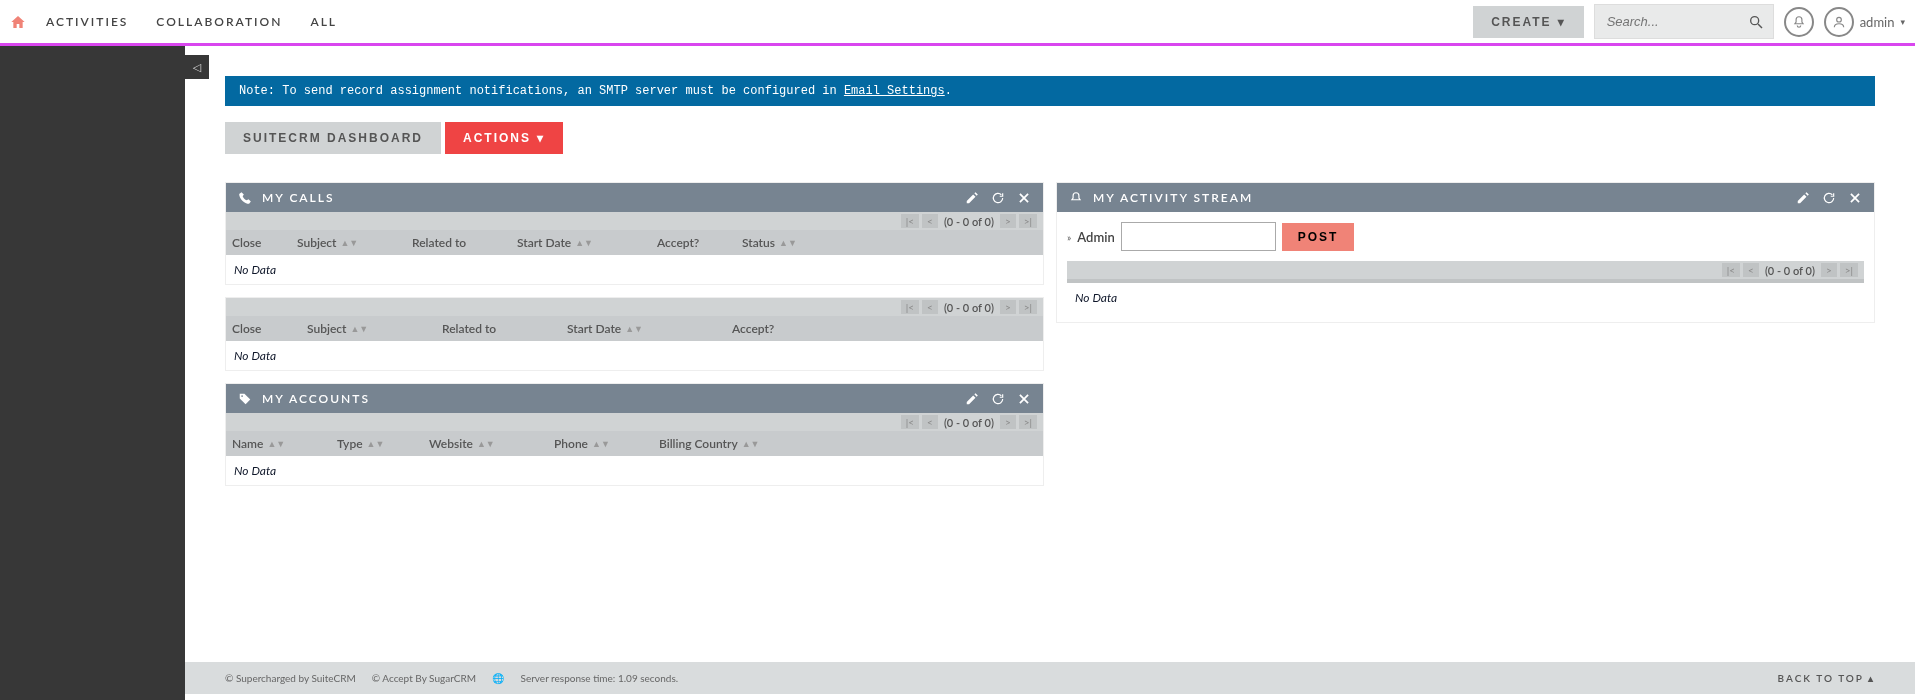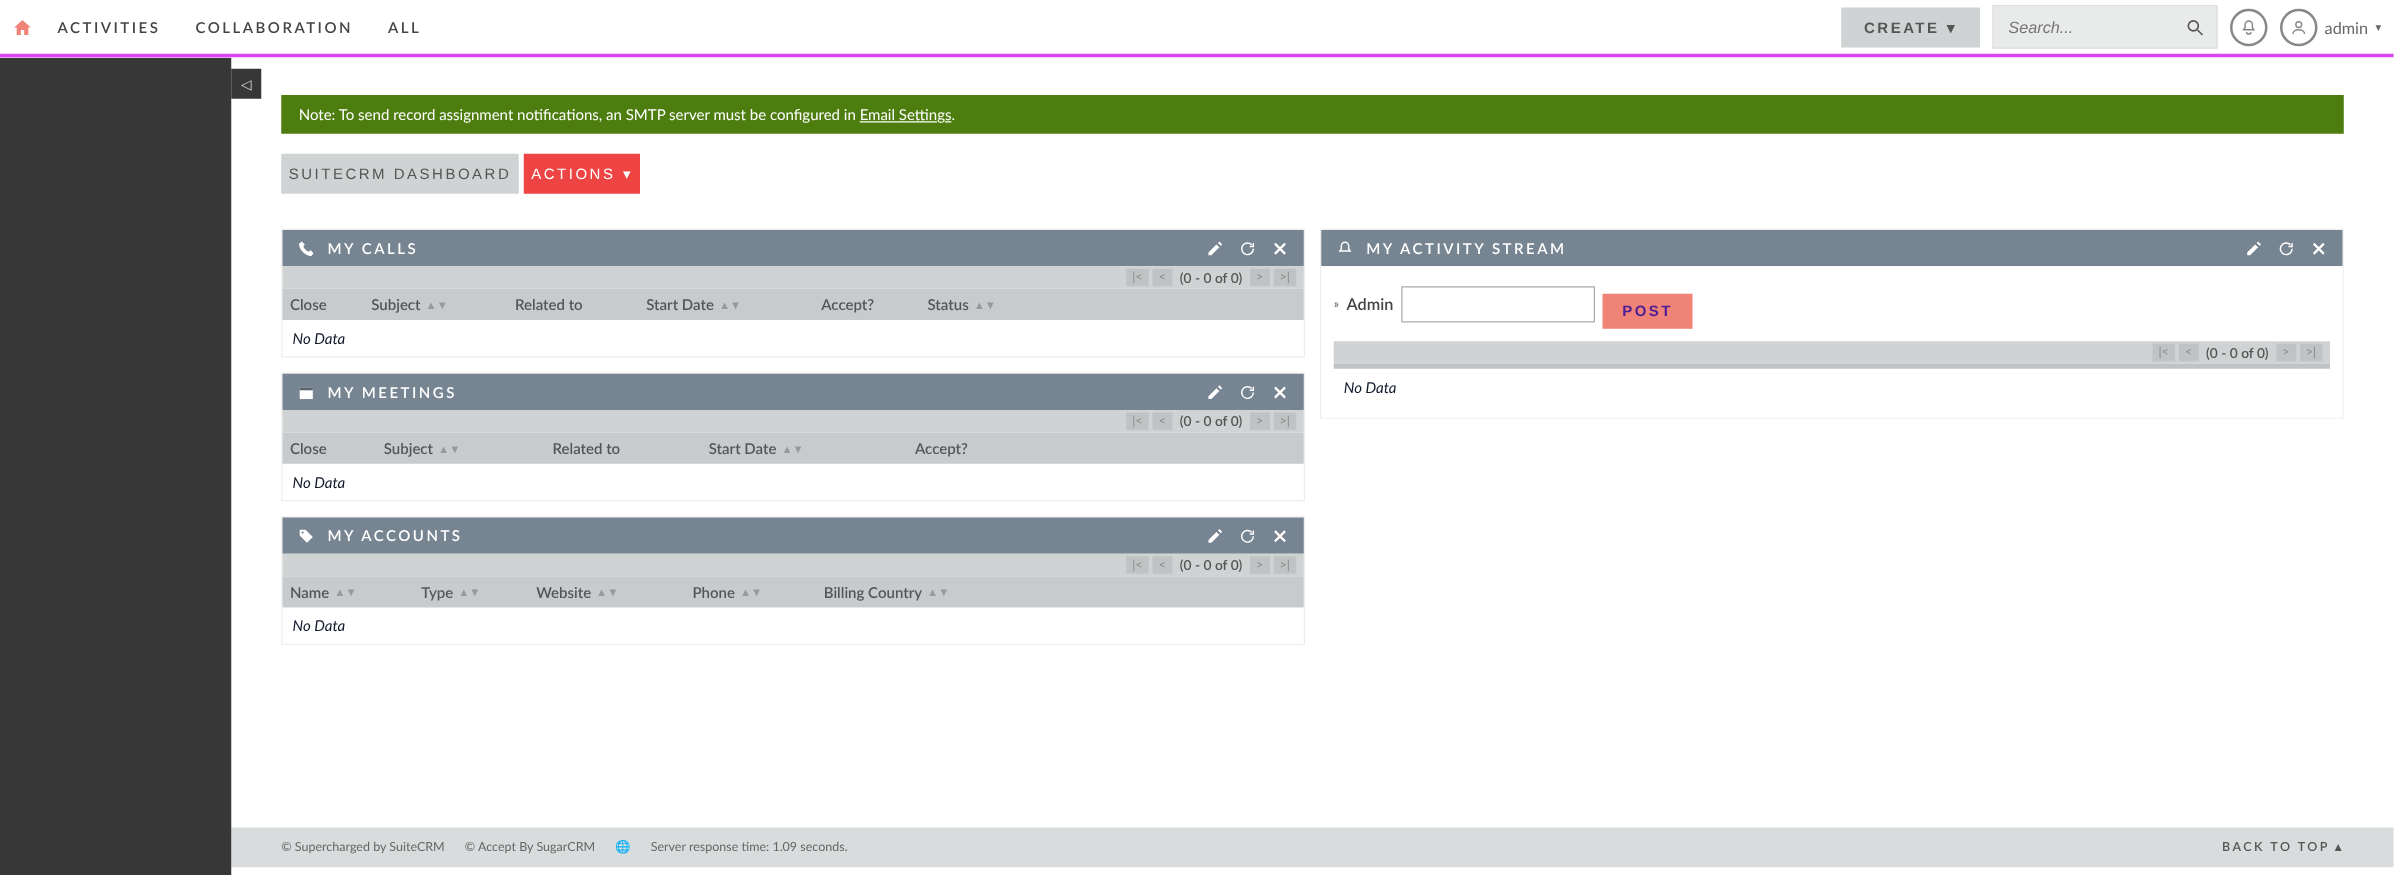--- a/index.html
+++ b/index.html
@@ -10,44 +10,44 @@
 .topbar-right{margin-left:auto;display:flex;align-items:center;gap:10px;}
 .create-btn{background:#d0d3d4;color:#555;padding:9px 18px;border:none;text-transform:uppercase;letter-spacing:2px;font-weight:600;cursor:pointer;display:flex;align-items:center;gap:6px;font-size:12px;}
 .search-wrap{position:relative;}
 .search-input{background:#e9eaea;border:1px solid #ddd;padding:9px 36px 9px 12px;width:180px;font-style:italic;color:#888;font-size:13px;}
 .search-icon{position:absolute;right:10px;top:50%;transform:translateY(-50%);color:#555;}
 .icon-circle{width:30px;height:30px;border:2px solid #888;border-radius:50%;display:flex;align-items:center;justify-content:center;color:#888;cursor:pointer;}
 .admin-user{display:flex;align-items:center;gap:6px;color:#666;cursor:pointer;}
 .sidebar{position:fixed;left:0;top:46px;bottom:0;width:185px;background:#373737;}
 .sidebar-toggle{position:fixed;left:185px;top:55px;width:24px;height:24px;background:#373737;color:#ddd;display:flex;align-items:center;justify-content:center;cursor:pointer;font-size:11px;}
 .main{margin-left:185px;padding:30px 40px 20px 40px;background:#fff;min-height:calc(100vh - 46px - 38px);}
-.alert{background:#4d7c0f;color:#fff;padding:8px 14px;margin-bottom:16px;font-size:12px;}
+.alert{background:#0369a1;color:#fff;padding:8px 14px;margin-bottom:16px;font-size:12px;font-family:Liberation Mono, monospace;}
 .alert a{color:#fff;text-decoration:underline;}
 .tabs-row{display:flex;gap:4px;margin-bottom:28px;}
-.tab-btn{padding:9px 6px;text-transform:uppercase;letter-spacing:2px;font-weight:400;border:none;cursor:pointer;font-size:12px;}
+.tab-btn{padding:9px 18px;text-transform:uppercase;letter-spacing:2px;font-weight:700;border:none;cursor:pointer;font-size:12px;}
 .tab-active{background:#d0d3d4;color:#555;}
 .tab-actions{background:#ef4444;color:#fff;display:flex;align-items:center;gap:6px;}
 .dashlets{display:flex;gap:12px;align-items:flex-start;}
 .col{flex:1;display:flex;flex-direction:column;gap:12px;}
 .dashlet{border:1px solid #eee;}
 .dashlet-header{background:#778491;color:#fff;padding:7px 12px;display:flex;align-items:center;gap:10px;text-transform:uppercase;letter-spacing:2px;font-weight:600;font-size:12px;}
 .dashlet-header-icons{margin-left:auto;display:flex;gap:12px;}
 .dashlet-header-icons span{cursor:pointer;}
 .pager-row{background:#d0d3d4;padding:2px 6px;display:flex;justify-content:flex-end;align-items:center;gap:3px;font-size:11px;color:#555;}
 .pg-btn{background:#c0c3c4;padding:1px 5px;font-size:10px;color:#888;cursor:pointer;}
 .pager-text{font-weight:600;margin:0 3px;}
 .cols-row{background:#c8cbcd;display:flex;padding:5px 6px;font-weight:600;color:#555;font-size:12px;}
 .cols-row > div{display:flex;align-items:center;gap:4px;}
 .sort-icon{color:#999;font-size:9px;display:inline-flex;flex-direction:column;line-height:5px;}
 .nodata{padding:7px 8px;font-style:italic;color:#0f172a;font-size:12px;}
 .activity-body{background:#fff;padding:10px;}
 .activity-input-row{display:flex;align-items:center;gap:6px;margin-bottom:10px;}
 .activity-label{font-weight:600;color:#444;}
 .activity-input{border:1px solid #aaa;padding:6px;width:155px;}
-.post-btn{background:#f08377;color:#4c1d95;border:none;padding:7px 16px;text-transform:uppercase;letter-spacing:2px;font-weight:600;cursor:pointer;font-size:12px;margin-top:12px;}
+.post-btn{background:#f08377;color:#000000;border:none;padding:7px 16px;text-transform:uppercase;letter-spacing:2px;font-weight:600;cursor:pointer;font-size:12px;}
 .footer{background:#d9dcdd;margin-left:185px;padding:10px 40px;display:flex;align-items:center;gap:16px;font-size:10px;color:#666;}
 .back-to-top{margin-left:auto;text-transform:uppercase;letter-spacing:2px;font-weight:600;cursor:pointer;display:flex;align-items:center;gap:4px;color:#555;}
 svg{display:block;}
 .w-close{width:65px;} .w-subject{width:115px;} .w-related{width:105px;} .w-start{width:140px;} .w-accept{width:85px;} .w-status{width:80px;}
 .wm-close{width:75px;} .wm-subject{width:135px;} .wm-related{width:125px;} .wm-start{width:165px;} .wm-accept{width:100px;}
 .wa-name{width:105px;} .wa-type{width:92px;} .wa-web{width:125px;} .wa-phone{width:105px;} .wa-country{width:120px;}
 </style>
 </head>
 <body>
 
@@ -166,46 +166,20 @@
             </div>
           <div class="w-status">
               <span>Status</span>
               <span class="sort-icon">▲▼</span>
             </div>
         </div>
         <div class="nodata">No Data</div>
       </div>
 
       <div class="dashlet">
-        <div class="dashlet-header">
-          <span>
-              <svg width="14" height="14" viewBox="0 0 24 24">
-                <rect x="3" y="5" width="18" height="16" fill="currentColor"></rect>
-                <rect x="3" y="5" width="18" height="4" fill="#5a6570"></rect>
-              </svg>
-            </span>
-          <span>My Meetings</span>
-          <div class="dashlet-header-icons">
-            <span>
-                <svg width="14" height="14" viewBox="0 0 24 24">
-                  <path fill="currentColor" d="M3 17l11-11 4 4L7 21H3v-4z M16 4l2-2 4 4-2 2-4-4z"></path>
-                </svg>
-              </span>
-            <span>
-                <svg width="14" height="14" viewBox="0 0 24 24">
-                  <path fill="none" stroke="currentColor" stroke-width="2" d="M20 12a8 8 0 1 1-2.3-5.6M20 4v5h-5"></path>
-                </svg>
-              </span>
-            <span>
-                <svg width="14" height="14" viewBox="0 0 24 24">
-                  <path stroke="currentColor" stroke-width="3" d="M5 5l14 14M19 5L5 19"></path>
-                </svg>
-              </span>
-          </div>
-        </div>
         <div class="pager-row">
           <span class="pg-btn">|&lt;</span>
           <span class="pg-btn">&lt;</span>
           <span class="pager-text">(0 - 0 of 0)</span>
           <span class="pg-btn">&gt;</span>
           <span class="pg-btn">&gt;|</span>
         </div>
         <div class="cols-row">
           <div class="wm-close">
               <span>Close</span>

